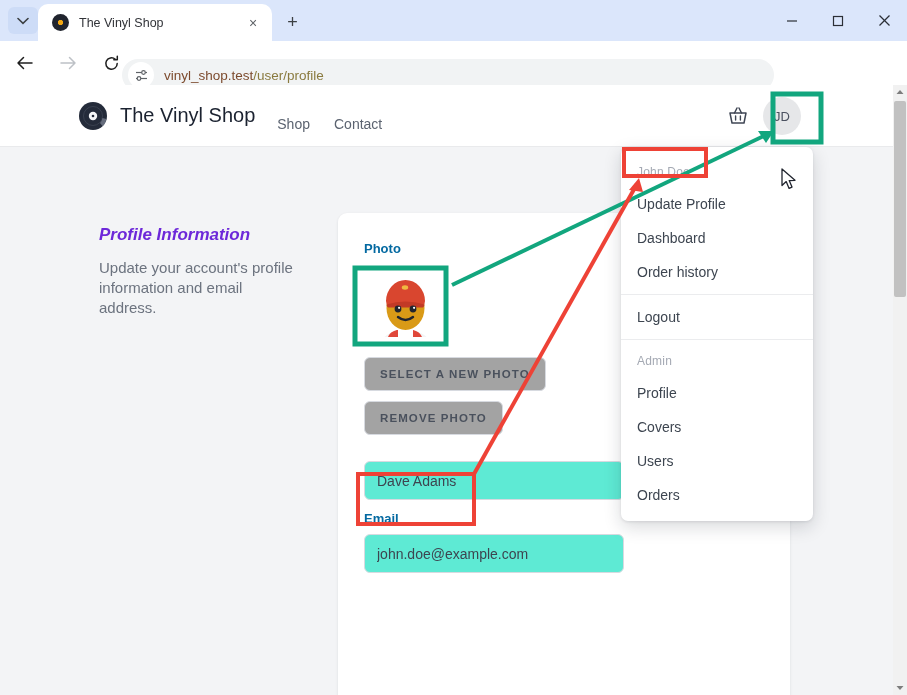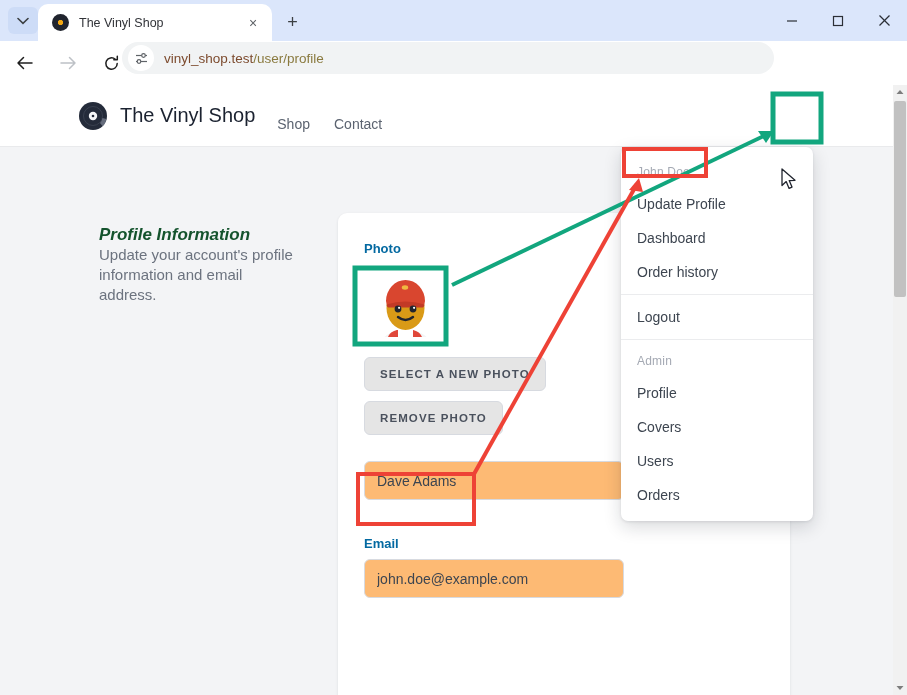--- a/index.html
+++ b/index.html
@@ -64,21 +64,21 @@
     background: #ffffff;
     display: flex; align-items: center;
   }
   .nav-btn {
     width: 36px; height: 36px; margin-left: 7px;
     display: flex; align-items: center; justify-content: center;
     border-radius: 50%; color: #1f1f1f; cursor: pointer;
   }
   .nav-btn.disabled { color: #bdc1c6; }
   .omnibox {
-    position: absolute; left: 122px; top: 1px; width: 652px; height: 32px;
+    position: absolute; left: 122px; top: 18px; width: 652px; height: 32px;
     background: #f1f3f4; border-radius: 16px;
     display: flex; align-items: center; padding: 0 10px 0 6px;
     cursor: text;
   }
   .omnibox-icon {
     width: 26px; height: 26px; border-radius: 50%; background: #ffffff;
     display: flex; align-items: center; justify-content: center;
     flex: 0 0 auto; margin-right: 10px;
   }
   .omnibox-url { font-size: 13.5px; color: #b04d2e; white-space: nowrap; }
@@ -151,21 +151,21 @@
     white-space: nowrap;
   }
   .dd-div { height: 1px; background: #ebecee; margin: 5px 0; }
 
   
   .info-col {
     position: absolute; left: 99px; top: 140px; width: 205px;
   }
   .info-title {
     font-size: 17px; font-style: italic; font-weight: 700;
-    color: #14532d; 
+    color: #6d28d9; margin-bottom: 13px;
   }
   .info-desc { font-size: 15px; line-height: 20px; color: #6c737f; }
 
   .card {
     position: absolute; left: 338px; top: 128px; width: 452px; height: 562px;
     background: #ffffff; border-radius: 9px;
     box-shadow: 0 1px 3px rgba(20,25,40,.10);
     overflow: hidden;
   }
   .card-body { padding: 28px 26px 22px 26px; }
@@ -173,27 +173,27 @@
     font-size: 13px; color: #0369a1; font-weight: 700; margin-bottom: 8px;
   }
   .photo-thumb {
     width: 83px; height: 83px; border-radius: 50%;
     overflow: hidden; background: #ffffff;
     display: block;
   }
   .btn-outline {
     display: inline-block; margin-top: 10px;
     border: 1px solid #d7dae0; border-radius: 6px;
-    background: #e5e5e5; color: #4a515d;
+    background: #a3a3a3; color: #4a515d;
     font-size: 11.5px; font-weight: 700; letter-spacing: 1.1px;
     padding: 10px 15px; cursor: pointer;
   }
   .text-input {
     width: 260px; height: 39px; border: 1px solid #d7dae0;
-    border-radius: 6px; background: #fdba74; padding: 0 12px;
+    border-radius: 6px; background: #5eead4; padding: 0 12px;
     font-size: 14px; color: #3d4550;
     font-family: "Liberation Sans", sans-serif;
     outline: none;
   }
 
   
   .pscroll {
     position: absolute; right: 0; top: 0; width: 14px; height: 610px;
     background: #f1f1f1;
   }
@@ -324,20 +324,30 @@
           <circle cx="15" cy="15" r="1.3" fill="#242b3a"></circle>
           <path d="M22 22 a10 10 0 0 0 2.5-5 l3.8 .9 A14 14 0 0 1 24.8 25.5 Z" fill="#9aa3b2" opacity=".55"></path>
         </svg>
       </span>
       <span class="brand-name">The Vinyl Shop</span>
       <nav class="site-nav">
         <a>Shop</a>
         <a>Contact</a>
       </nav>
 
+      <div class="header-right">
+        <span class="basket-icon">
+          <svg width="22" height="22" viewBox="0 0 22 22">
+            <path d="M3 8 h16 l-2 10 H5 Z" fill="none" stroke="#3f4654" stroke-width="1.5" stroke-linejoin="round"></path>
+            <path d="M7.5 8 L10 3 M14.5 8 L12 3" fill="none" stroke="#3f4654" stroke-width="1.5" stroke-linecap="round"></path>
+            <path d="M8.6 11 v4 M13.4 11 v4" fill="none" stroke="#3f4654" stroke-width="1.4" stroke-linecap="round"></path>
+          </svg>
+        </span>
+        <span class="avatar-jd">JD</span>
+      </div>
     </div>
 
     <div class="dropdown">
       <div class="dd-section">John Doe</div>
       <div class="dd-item">Update Profile</div>
       <div class="dd-item">Dashboard</div>
       <div class="dd-item">Order history</div>
       <div class="dd-div"></div>
       <div class="dd-item">Logout</div>
       <div class="dd-div"></div>
@@ -379,21 +389,21 @@
           <button class="btn-outline">SELECT A NEW PHOTO</button>
         </div>
         <div>
           <button class="btn-outline">REMOVE PHOTO</button>
         </div>
 
         <div style="margin-top:26px">
           <input class="text-input" type="text" value="Dave Adams" style="">
         </div>
 
-        <div style="margin-top:36px">
+        <div style="margin-top:11px">
           <div class="field-label">Email</div>
           <input class="text-input" type="text" value="john.doe@example.com" style="">
         </div>
       </div>
 
     </div>
 
     <div class="pscroll">
       <div class="arrow up">
         <svg width="8" height="6" viewBox="0 0 8 6">

